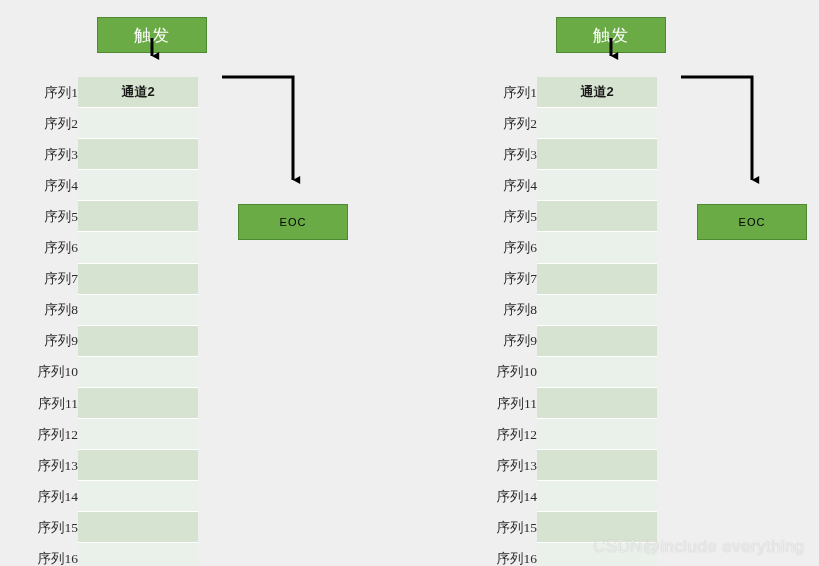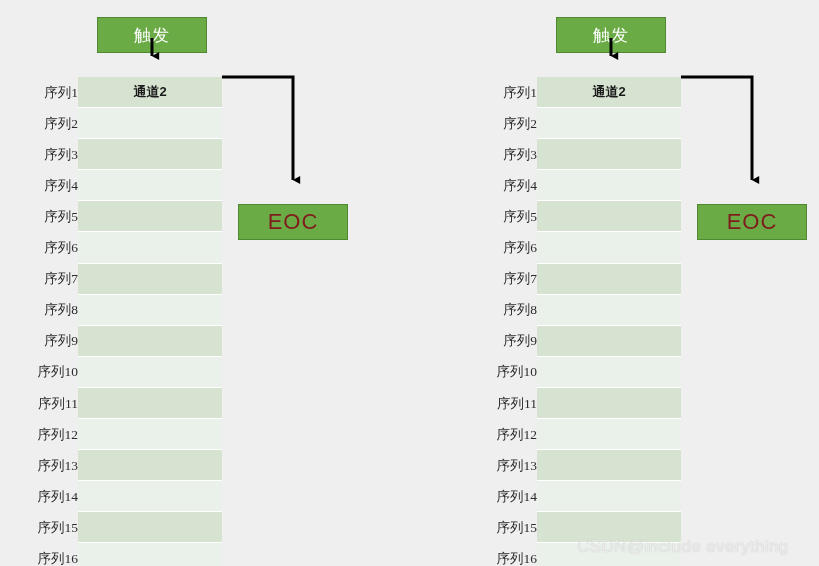--- a/index.html
+++ b/index.html
@@ -37,36 +37,36 @@
     justify-content: center;
     letter-spacing: 1px;
   }
 
   
   .eoc-box {
     position: absolute;
     width: 110px; height: 36px;
     background: #6aab46;
     border: 1px solid #4f8a32;
-    color: #7f1d1d;
-    font-size: 22px;
+    color: #000000;
+    font-size: 11px;
     display: flex;
     align-items: center;
     justify-content: center;
     letter-spacing: 1px;
   }
 
   
   .seq-table {
     position: absolute;
     width: 144px;
   }
   .seq-row {
     position: relative;
-    width: 144px;
+    width: 120px;
     height: 31.1px;
     border-bottom: 1.5px solid #ffffff;
   }
   .seq-row.shade-a { background: #d6e3d0; }
   .seq-row.shade-b { background: #eaf0ea; }
   .seq-row .cell-text {
     position: absolute;
     left: 0; right: 0; top: 0; bottom: 0;
     display: flex;
     align-items: center;
@@ -103,21 +103,21 @@
     user-select: none;
   }
   .wm-top {
     left: 452px; top: 516px;
     font-size: 20px;
     color: rgba(255,255,255,0.88);
     text-shadow: 0 0 1px rgba(120,120,120,0.55);
     letter-spacing: 0.5px;
   }
   .wm-bottom {
-    left: 577px; top: 537px;
+    left: 593px; top: 537px;
     font-size: 17px;
     color: rgba(245,245,245,0.80);
     text-shadow: 0 0 1px rgba(130,130,130,0.5);
     letter-spacing: 0.4px;
   }
 </style>
 </head>
 <body>
 
 <div id="stage">

